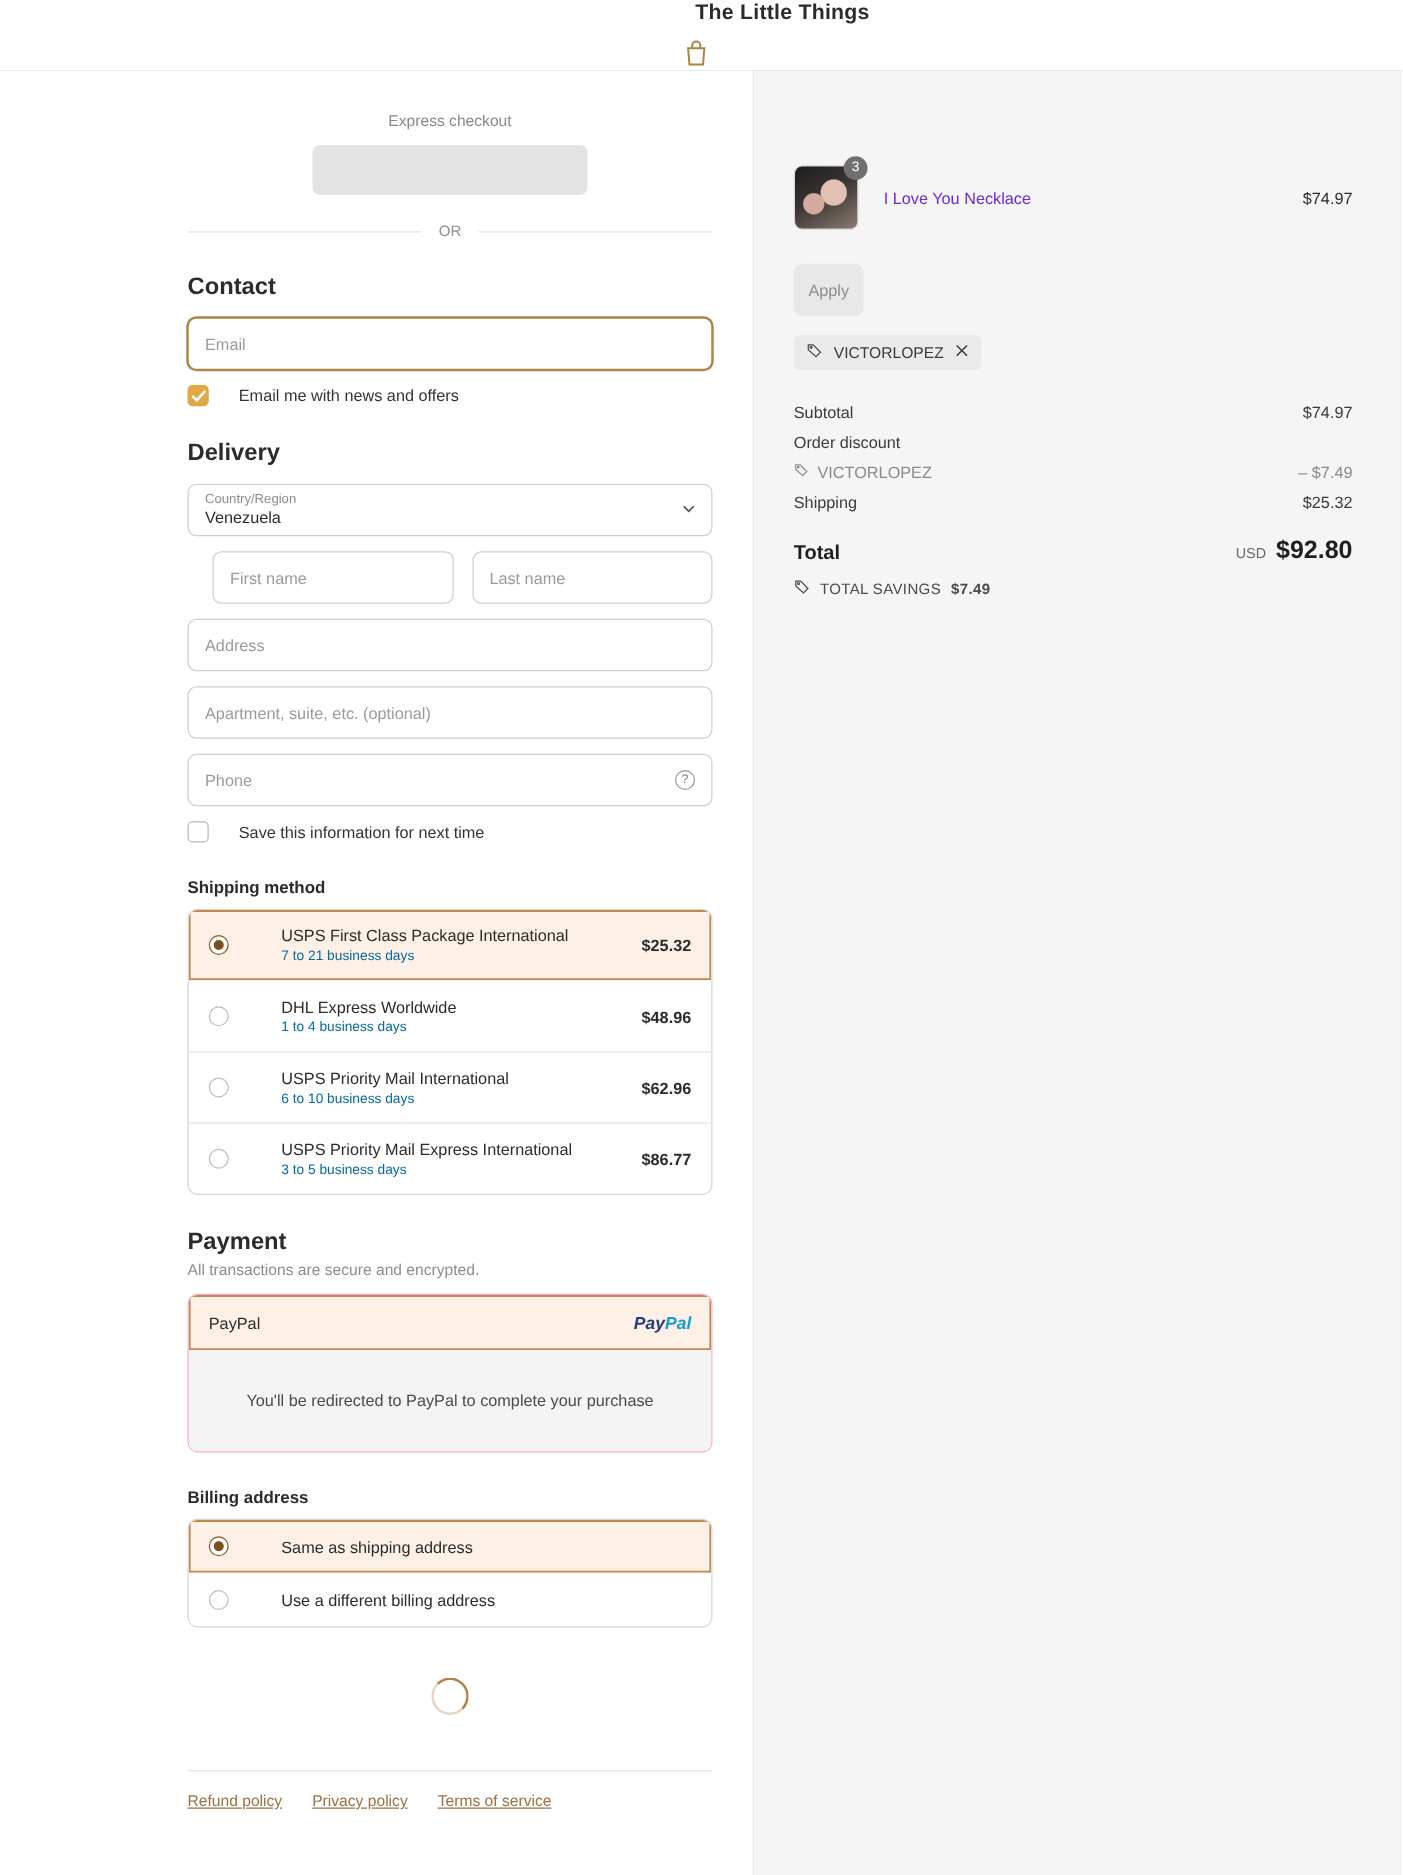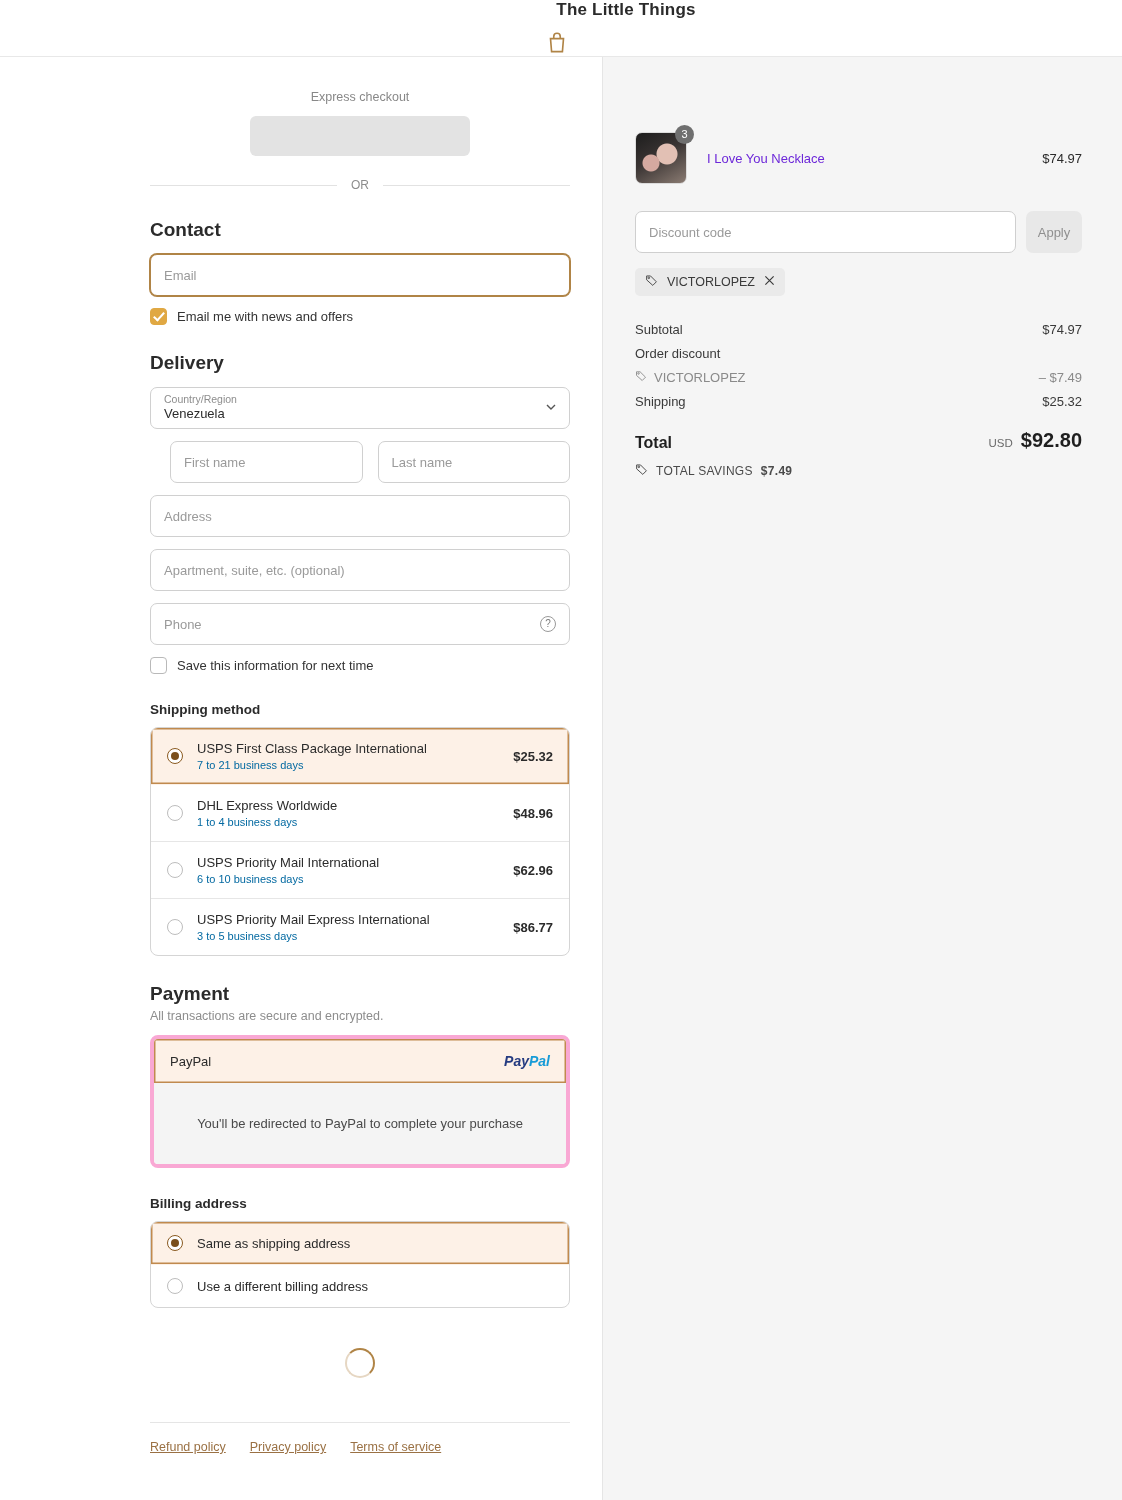--- a/index.html
+++ b/index.html
@@ -125,21 +125,21 @@
   }
   .row2 { display: flex; gap: 15px; margin-left: 20px; }
   .row2 .field { margin-bottom: 12px; }
   .half { width: 202px; }
   .city { width: 131px; }
   .postal { width: 130px; }
   .state { width: 130px; }
 
   
   .checkrow {
-    display: flex; align-items: center; gap: 10px;
+    display: flex; align-items: center; gap: 24px;
     margin: 2px 0 4px 0;
     font-size: 13px; color: #333;
   }
   .cbox {
     width: 17px; height: 17px; border-radius: 4px;
     border: 1px solid #b9b9b9; background: #fff;
     display: inline-block; position: relative; flex: none;
   }
   .cbox.checked { background: #e0a843; border-color: #e0a843; }
   .cbox.checked:after {
@@ -174,28 +174,28 @@
     width: 16px; height: 16px; border-radius: 50%;
     border: 1px solid #bdbdbd; background: #fff;
     margin-right: 14px; flex: none; position: relative;
   }
   .radio.on { border: 1.5px solid #8a5a20; }
   .radio.on:after {
     content: ""; position: absolute;
     left: 3px; top: 3px; width: 8px; height: 8px;
     border-radius: 50%; background: #7a4f1c;
   }
-  .opt .texts { flex: 1; }
+  .opt .texts { flex: 1; margin-left: 28px; }
   .opt .t1 { color: #2b2b2b; font-size: 13px; }
   .opt .t2 { color: #0369a1; font-size: 11px; margin-top: 3px; }
   .opt .price { font-size: 13px; font-weight: bold; color: #2b2b2b; }
 
   
   .pay-box {
-    border: 4px solid #f9a8d4;
+    border: 1px solid #f9a8d4;
     border-radius: 8px;
     overflow: hidden;
   }
   .pay-head {
     background: #fdf1e7;
     box-shadow: inset 0 0 0 1.5px #c08a4e;
     padding: 14px 16px;
     display: flex; align-items: center; justify-content: space-between;
     font-size: 13px; color: #2b2b2b;
   }
@@ -453,23 +453,20 @@
 
       <div class="cart-line">
         <div class="thumb">
           <span class="qty-badge">3</span>
         </div>
         <div class="cart-title">I Love You Necklace</div>
         <div class="cart-price">$74.97</div>
       </div>
 
       <div class="discount-row">
-        <div class="discount-input">
-          <span>Discount code</span>
-        </div>
         <div class="apply-btn">Apply</div>
       </div>
 
       <div class="code-chip">
         <span class="tag-icon">
           <svg width="13" height="13" viewBox="0 0 16 16" fill="none" stroke="#4a4a4a" stroke-width="1.2">
             <path d="M2 7.2V2.4h4.8L14 9.6 9.6 14 2 7.2z"></path>
               <circle cx="4.7" cy="4.7" r="1"></circle>
           </svg>
         </span>

